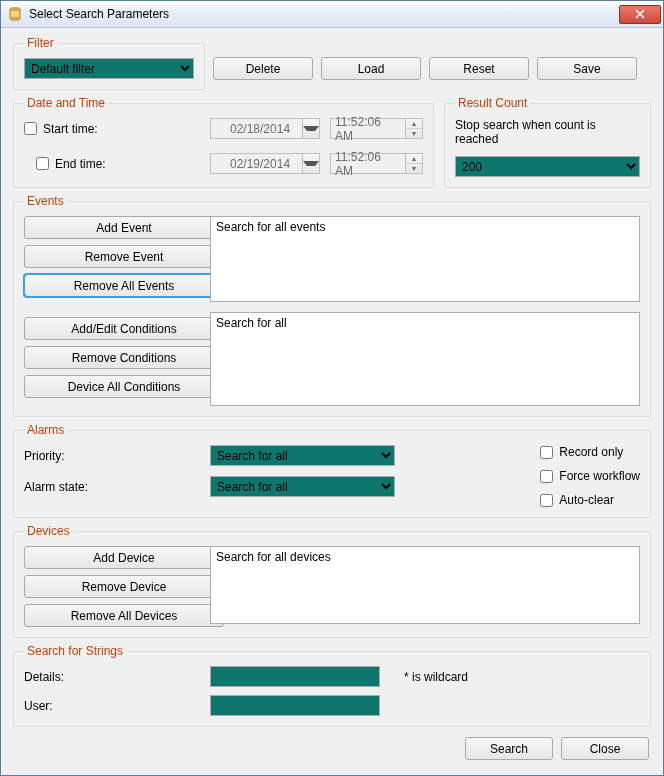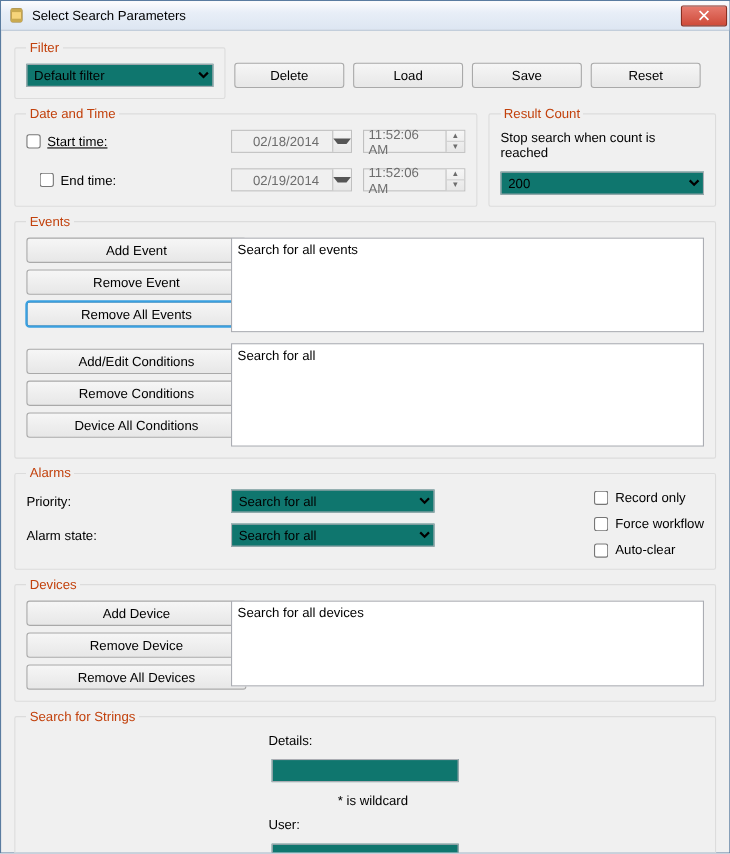--- a/index.html
+++ b/index.html
@@ -73,21 +73,21 @@
     border-radius: 3px;
     font: inherit;
     cursor: default;
     padding: 0;
     display: inline-flex;
     align-items: center;
     justify-content: center;
   }
   .btn-top { width: 100px; }
   .btn-side { width: 200px; }
-  .btn-footer { width: 100px; text-decoration: underline; }
+  .btn-footer { width: 88px; }
   select, input[type="text"] {
     font: inherit;
     height: 21px;
     border: 1px solid #abadb3;
     background: #0f766e;
     padding: 0 4px;
   }
   select { padding: 0 2px; }
   .datebox, .timebox {
     display: inline-flex;
@@ -142,21 +142,21 @@
   .dt-row .dt-grp { flex: 1; }
   .dt-row .rc-grp { width: 208px; }
   .events-body { display: flex; gap: 10px; }
   .events-col { display: flex; flex-direction: column; gap: 6px; width: 176px; }
   .events-list-col { flex: 1; display: flex; flex-direction: column; gap: 10px; }
   .alarm-row { display: flex; align-items: center; gap: 10px; margin-bottom: 10px; }
   .alarm-row .lbl { width: 176px; }
   .alarm-select { width: 185px; }
   .alarm-checks { display: flex; flex-direction: column; gap: 10px; margin-left: 24px; }
   .devices-body { display: flex; gap: 10px; }
-  .strings-row { display: flex; align-items: center; gap: 10px; margin-bottom: 8px; flex-direction: column; }
+  .strings-row { display: flex; align-items: center; gap: 10px; margin-bottom: 8px; }
   .strings-row .lbl { width: 176px; }
   .strings-row input { width: 170px; }
   .footer-row { display: flex; justify-content: flex-end; gap: 8px; padding: 4px 2px 0 0; }
   .focused-btn {
     outline: 2px solid #3aa0e0;
     outline-offset: -1px;
     border-color: #2c628b;
   }
   .tri-down {
     width: 0; height: 0;
@@ -191,30 +191,30 @@
     <div class="top-row">
       <fieldset class="grp filter-grp">
         <legend>Filter</legend>
         <select style="width:170px;">
           <option>Default filter</option>
         </select>
       </fieldset>
       <div class="top-buttons">
         <button class="btn btn-top">Delete</button>
         <button class="btn btn-top">Load</button>
+        <button class="btn btn-top">Reset</button>
         <button class="btn btn-top">Save</button>
-        <button class="btn btn-top">Reset</button>
       </div>
     </div>
 
     <div class="dt-row">
       <fieldset class="grp dt-grp">
         <legend>Date and Time</legend>
         <div class="row" style="margin-bottom:14px;">
-          <label class="chk" style="width:176px;text-decoration:underline;">
+          <label class="chk" style="width:176px;">
             <input type="checkbox" style="">
             <span>Start time:</span>
           </label>
           <div class="datebox">
             <span>02/18/2014</span>
             <div class="dd-btn">
                 <span class="tri-down"></span>
               </div>
           </div>
           <div class="timebox">

